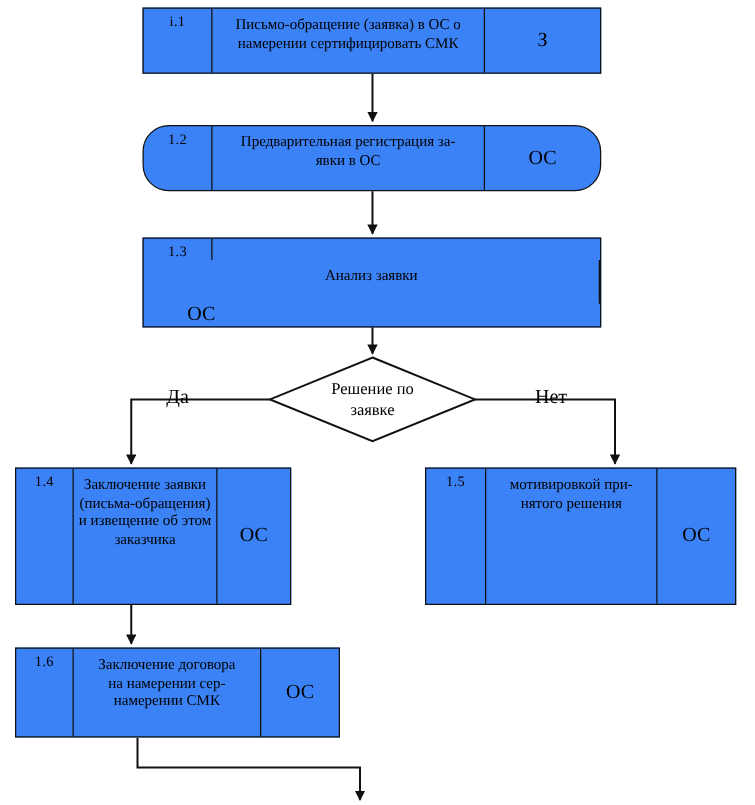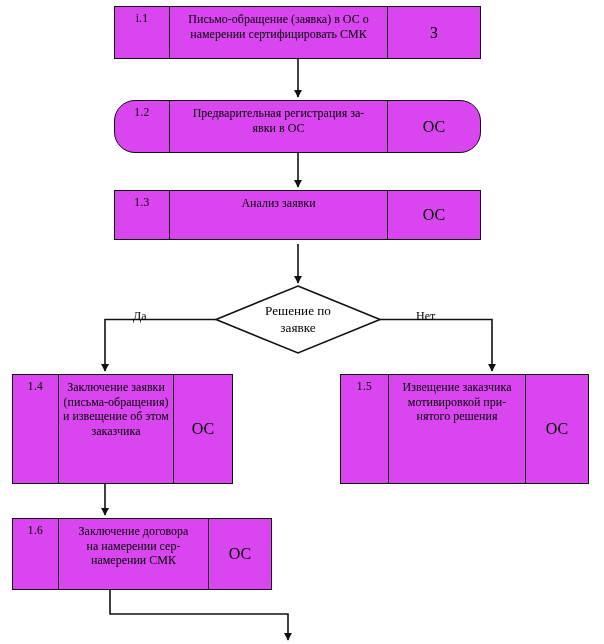--- a/index.html
+++ b/index.html
@@ -22,21 +22,21 @@
     top: 0;
     width: 604px;
     height: 644px;
   }
 
   
   .proc-box {
     position: absolute;
     box-sizing: border-box;
     border: 1.4px solid #111111;
-    background: #d946ef;
+    background: #3b82f6;
     display: flex;
     flex-direction: row;
     align-items: stretch;
   }
   .cell-num {
     box-sizing: border-box;
     border-right: 1.2px solid #111111;
     display: flex;
     align-items: flex-start;
     justify-content: center;
@@ -69,21 +69,21 @@
 
   
   #box-1-1 { left: 114px; top: 6px;   width: 367px; height: 53px; }
   #box-1-1 .cell-num   { width: 55px; }
   #box-1-1 .cell-actor { width: 92px; }
 
   #box-1-2 { left: 114px; top: 100px; width: 367px; height: 53px; border-radius: 21px; }
   #box-1-2 .cell-num   { width: 55px; }
   #box-1-2 .cell-actor { width: 92px; }
 
-  #box-1-3 { left: 114px; top: 190px; width: 367px; height: 50px; }
+  #box-1-3 { left: 114px; top: 190px; width: 367px; height: 72px; flex-direction: column; }
   #box-1-3 .cell-num   { width: 55px; }
   #box-1-3 .cell-actor { width: 92px; }
 
   #box-1-4 { left: 12px;  top: 374px; width: 221px; height: 110px; }
   #box-1-4 .cell-num   { width: 46px; }
   #box-1-4 .cell-actor { width: 58px; }
 
   #box-1-5 { left: 340px; top: 374px; width: 249px; height: 110px; }
   #box-1-5 .cell-num   { width: 48px; }
   #box-1-5 .cell-actor { width: 62px; }
@@ -110,25 +110,25 @@
     align-items: center;
     justify-content: center;
     text-align: center;
     font-size: 13.2px;
     line-height: 1.25;
   }
 
   
   .branch-label {
     position: absolute;
-    font-size: 12px;
+    font-size: 16px;
     white-space: nowrap;
   }
   #label-yes { left: 133px; top: 309px; }
-  #label-no  { left: 416px; top: 309px; }
+  #label-no  { left: 428px; top: 309px; }
 </style>
 </head>
 <body>
 
 <div id="page">
 
   <svg id="svg-layer" viewBox="0 0 604 644" xmlns="http://www.w3.org/2000/svg">
     <defs>
       <marker id="arrow" viewBox="0 0 10 10" refX="9" refY="5" markerWidth="5.2" markerHeight="5.2" orient="auto-start-reverse">
         <path d="M 0 0 L 10 5 L 0 10 z" fill="#111111"></path>
@@ -206,21 +206,20 @@
         <div>заказчика</div>
       </div>
     </div>
     <div class="cell-actor">ОС</div>
   </div>
 
   <div class="proc-box" id="box-1-5">
     <div class="cell-num">1.5</div>
     <div class="cell-body">
       <div>
-        <div>Извещение заказчика</div>
         <div>мотивировкой при-</div>
         <div>нятого решения</div>
       </div>
     </div>
     <div class="cell-actor">ОС</div>
   </div>
 
   <div class="proc-box" id="box-1-6">
     <div class="cell-num">1.6</div>
     <div class="cell-body">

